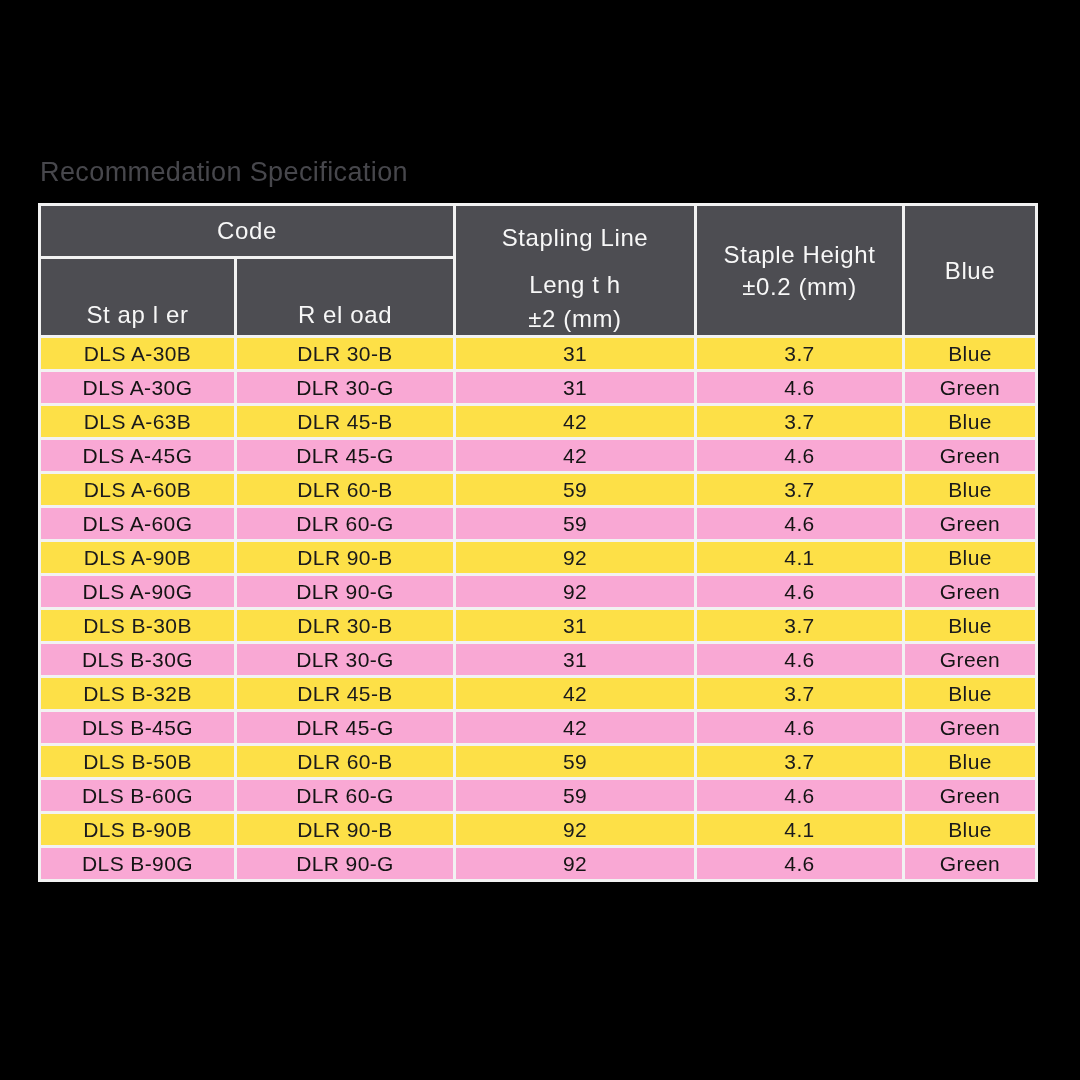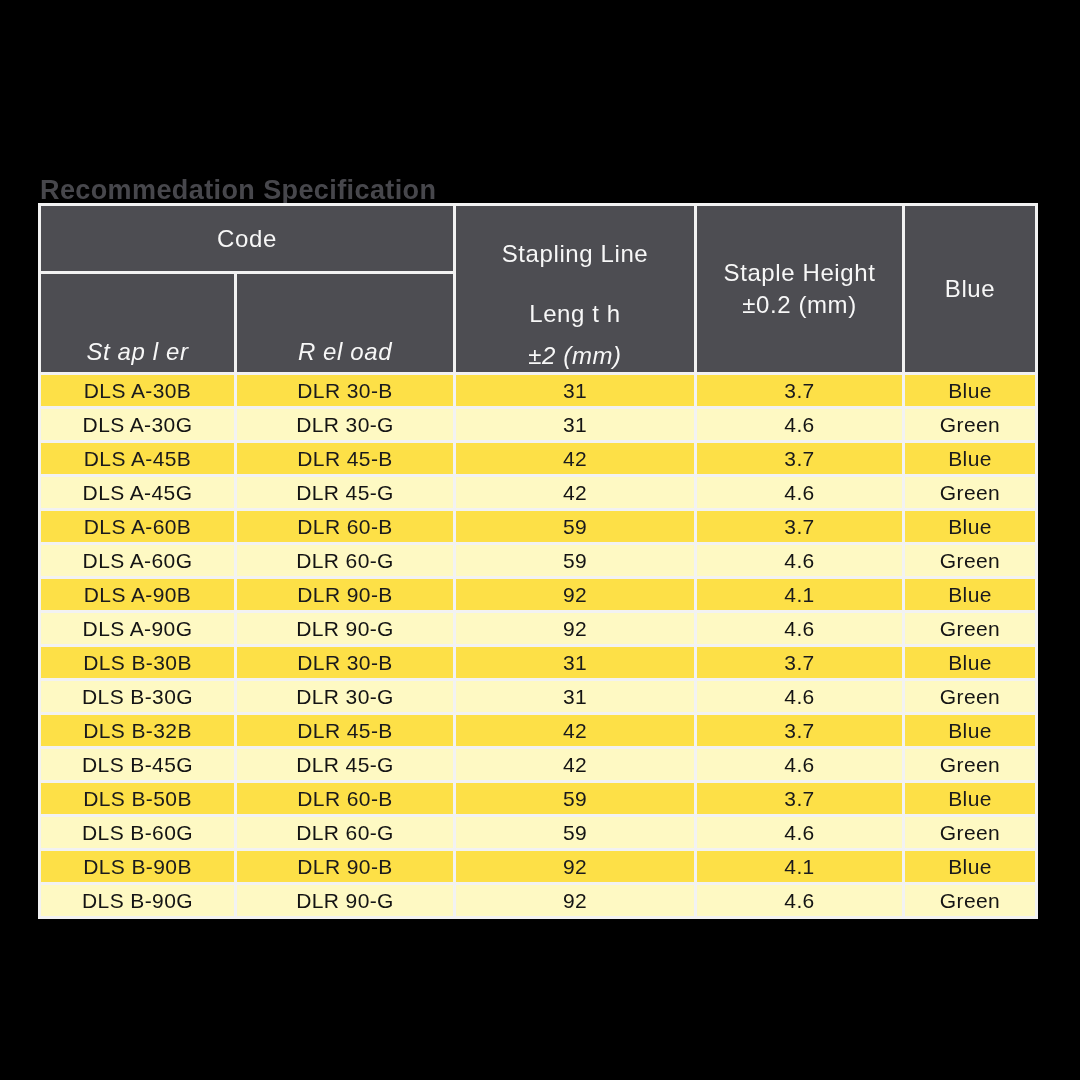--- a/index.html
+++ b/index.html
@@ -5,24 +5,24 @@
   html, body { margin: 0; padding: 0; }
   body {
     width: 1080px; height: 1080px;
     background: #000000;
     position: relative;
     overflow: hidden;
     font-family: "Liberation Sans", sans-serif;
   }
   .page-title {
     position: absolute;
-    left: 40px; top: 175px;
+    left: 40px; top: 157px;
     margin: 0;
     font-size: 27px;
-    font-weight: bold;
+    font-weight: normal;
     letter-spacing: 0.4px;
     color: #47474c;
   }
   table.spec {
     position: absolute;
     left: 38px; top: 203px;
     width: 1000px;
     border-collapse: separate;
     border-spacing: 3px;
     background: #f2f2f2;
@@ -35,35 +35,35 @@
   }
   th {
     background: #4d4d52;
     color: #f7f7f7;
     font-weight: normal;
     font-size: 24px;
     letter-spacing: 0.6px;
     text-align: center;
   }
   th.code-head { height: 48px; vertical-align: middle; }
-  th.sub-head  { height: 66px; vertical-align: bottom; padding-bottom: 6px; font-style: italic; }
+  th.sub-head  { height: 66px; vertical-align: bottom; padding-bottom: 6px; }
   th.span-head { vertical-align: middle; }
-  th.stapling-head { vertical-align: top; padding-top: 32px; }
-  th.stapling-head .line2 { margin-top: 28px; text-align: center; }
-  th.stapling-head .line3 { margin-top: 10px; font-style: italic; }
+  th.stapling-head { vertical-align: top; padding-top: 16px; }
+  th.stapling-head .line2 { margin-top: 15px; text-align: center; }
+  th.stapling-head .line3 { margin-top: 2px; }
   th .hline { line-height: 32px; }
   tbody td {
     height: 31px;
     font-size: 21px;
     letter-spacing: 0.4px;
     text-align: center;
     vertical-align: middle;
   }
   tr.dark td  { background: #fde047; color: #1a1a1d; }
-  tr.light td { background: #fef9c3; color: #141414; }
+  tr.light td { background: #f9a8d4; color: #141414; }
 </style>
 </head>
 <body>
 
 <h1 class="page-title">Recommedation Specification</h1>
 
 <table class="spec">
   <colgroup>
     <col style="width:193px">
       <col style="width:216px">
@@ -99,21 +99,21 @@
     <td>Blue</td>
   </tr>
       <tr class="light">
     <td>DLS A-30G</td>
     <td>DLR 30-G</td>
     <td>31</td>
     <td>4.6</td>
     <td>Green</td>
   </tr>
       <tr class="dark">
-    <td>DLS A-45B</td>
+    <td>DLS A-63B</td>
     <td>DLR 45-B</td>
     <td>42</td>
     <td>3.7</td>
     <td>Blue</td>
   </tr>
       <tr class="light">
     <td>DLS A-45G</td>
     <td>DLR 45-G</td>
     <td>42</td>
     <td>4.6</td>

